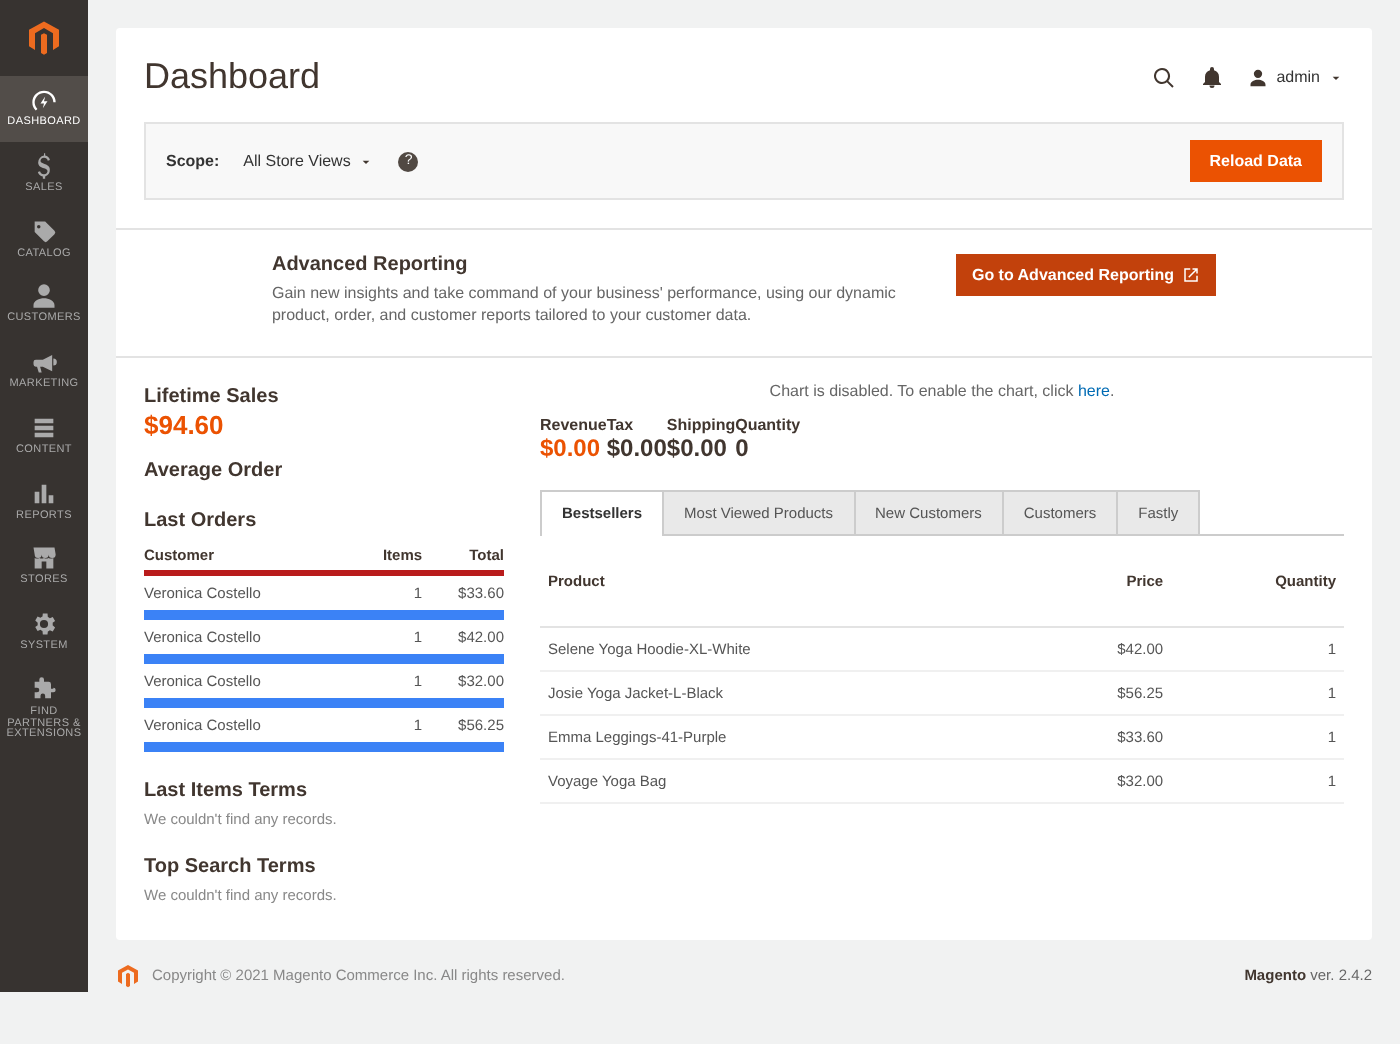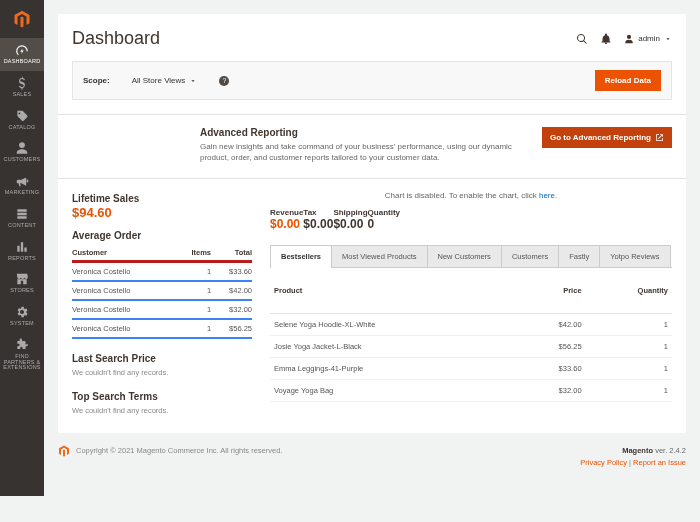--- a/index.html
+++ b/index.html
@@ -15,46 +15,46 @@
   .side-item.active .si-label { color: #fff; }
 
   .main { position: absolute; left: 44px; right: 0; top: 0; bottom: 0; display: flex; flex-direction: column; }
   .card { background: #fff; margin: 14px 14px 0 14px; border-radius: 2px; padding: 14px 14px 18px 14px; flex: 0 0 auto; }
   .hdr { display: flex; justify-content: space-between; align-items: center; }
   .hdr h1 { font-size: 18px; font-weight: 400; color: #41362f; }
   .hdr .tools { display: flex; align-items: center; gap: 12px; }
   .icon-btn { width: 12px; height: 12px; display:flex; align-items:center; justify-content:center; cursor:pointer; }
   .admin-chip { display:flex; align-items:center; gap:4px; font-size:8px; cursor:pointer; }
   .scope-bar { background: #f8f8f8; border: 1px solid #e3e3e3; margin-top: 12px; padding: 8px 10px; display: flex; align-items: center; justify-content: space-between; }
-  .scope-left { display:flex; align-items:center; gap:22px; }
+  .scope-left { display:flex; align-items:center; gap:12px; }
   .scope-left .lbl { font-weight:600; font-size:8px; }
   .scope-select { font-size:8px; display:flex; align-items:center; gap:4px; cursor:pointer; }
   .help-dot { width:10px; height:10px; border-radius:50%; background:#514943; color:#fff; font-size:7px; display:flex; align-items:center; justify-content:center; cursor:pointer; }
   .btn-orange { background:#eb5202; color:#fff; border:none; padding:6px 10px; font-size:8px; cursor:pointer; font-weight:600; }
   .btn-blue { background:#c2410c; color:#fff; border:none; padding:6px 8px; font-size:8px; cursor:pointer; font-weight:600; display:flex; align-items:center; gap:4px; }
 
   .section-sep { border: none; border-top: 1px solid #e3e3e3; margin: 14px -14px 12px; }
 
-  .adv-row { display:flex; justify-content:flex-end; align-items:flex-start; gap:12px; }
+  .adv-row { display:flex; justify-content:center; align-items:flex-start; gap:12px; }
   .adv-row h3 { font-size: 10px; font-weight: 700; margin-bottom: 4px; color:#41362f; }
   .adv-row p { font-size: 8px; color:#666; max-width: 330px; line-height:1.35; }
 
   .cols { display:flex; gap: 18px; margin-top: 4px; }
   .col-left { width: 180px; }
   .col-right { flex:1; }
 
   .stat-label { font-size: 10px; font-weight: 700; color:#41362f; margin-top: 2px; }
   .stat-val { font-size: 13px; font-weight: 700; color:#eb5202; margin-top: 1px; }
   .stat-val.black { color:#41362f; }
 
   .subhead { font-size: 10px; font-weight: 700; color:#41362f; margin-top: 14px; }
   .small-table { width:100%; border-collapse: collapse; margin-top: 4px; }
   .small-table th { font-size:7.5px; font-weight:700; text-align:left; padding:3px 0; border-bottom:3px solid #b91c1c; color:#41362f; }
   .small-table th.r, .small-table td.r { text-align:right; }
-  .small-table td { font-size:7.5px; padding:4px 0; border-bottom:2px solid #3b82f6; color:#555; }
+  .small-table td { font-size:7.5px; padding:4px 0; border-bottom:5px solid #3b82f6; color:#555; }
   .empty { font-size:7.5px; color:#888; margin-top:4px; }
 
   .chart-note { font-size:8px; color:#666; text-align:center; margin-bottom:8px; }
   .chart-note a { color:#006bb4; cursor:pointer; text-decoration:none; }
 
   .kpis { display:flex; margin: 4px 0 14px; }
   .kpi .k-label { font-size:8px; font-weight:700; color:#41362f; }
   .kpi .k-val { font-size:12px; font-weight:700; color:#41362f; }
   .kpi.orange .k-val { color:#eb5202; }
 
@@ -230,20 +230,21 @@
       <hr class="section-sep">
 
       <div class="cols">
 
         <div class="col-left">
           <div class="stat-label">Lifetime Sales</div>
           <div class="stat-val">$94.60</div>
 
           <div class="stat-label" style="margin-top:10px">Average Order</div>
 
+          <div class="subhead">Last Orders</div>
           <table class="small-table">
             <thead>
                 <tr>
               <th>Customer</th>
               <th class="r">Items</th>
               <th class="r">Total</th>
             </tr>
               </thead>
             <tbody>
               <tr>
@@ -262,21 +263,21 @@
                   <td class="r">$32.00</td>
                 </tr>
               <tr>
                   <td>Veronica Costello</td>
                   <td class="r">1</td>
                   <td class="r">$56.25</td>
                 </tr>
             </tbody>
           </table>
 
-          <div class="subhead">Last Search Price</div>
+          <div class="subhead">Last Items Terms</div>
           <div class="empty">We couldn't find any records.</div>
 
           <div class="subhead">Top Search Terms</div>
           <div class="empty">We couldn't find any records.</div>
         </div>
 
         <div class="col-right">
           <div class="chart-note">
             <span>Chart is disabled. To enable the chart, click </span><a>here</a><span>.</span>
           </div>
@@ -299,21 +300,20 @@
               <div class="k-val">0</div>
             </div>
           </div>
 
           <div class="tabs">
             <div class="tab active">Bestsellers</div>
             <div class="tab">Most Viewed Products</div>
             <div class="tab">New Customers</div>
             <div class="tab">Customers</div>
             <div class="tab">Fastly</div>
-            <div class="tab">Yotpo Reviews</div>
           </div>
 
           <table class="prod-table">
             <thead>
                 <tr>
               <th>Product</th>
               <th class="r">Price</th>
               <th class="r">Quantity</th>
             </tr>
               </thead>

